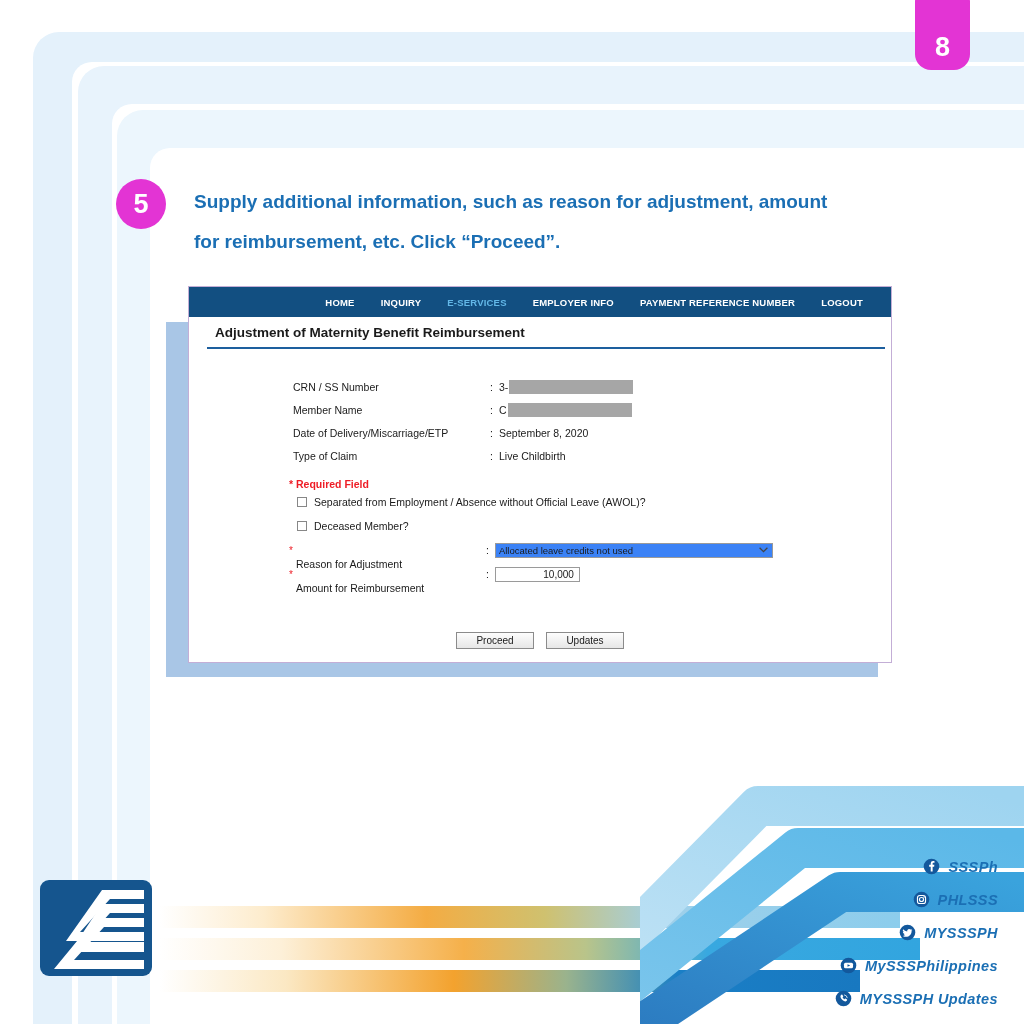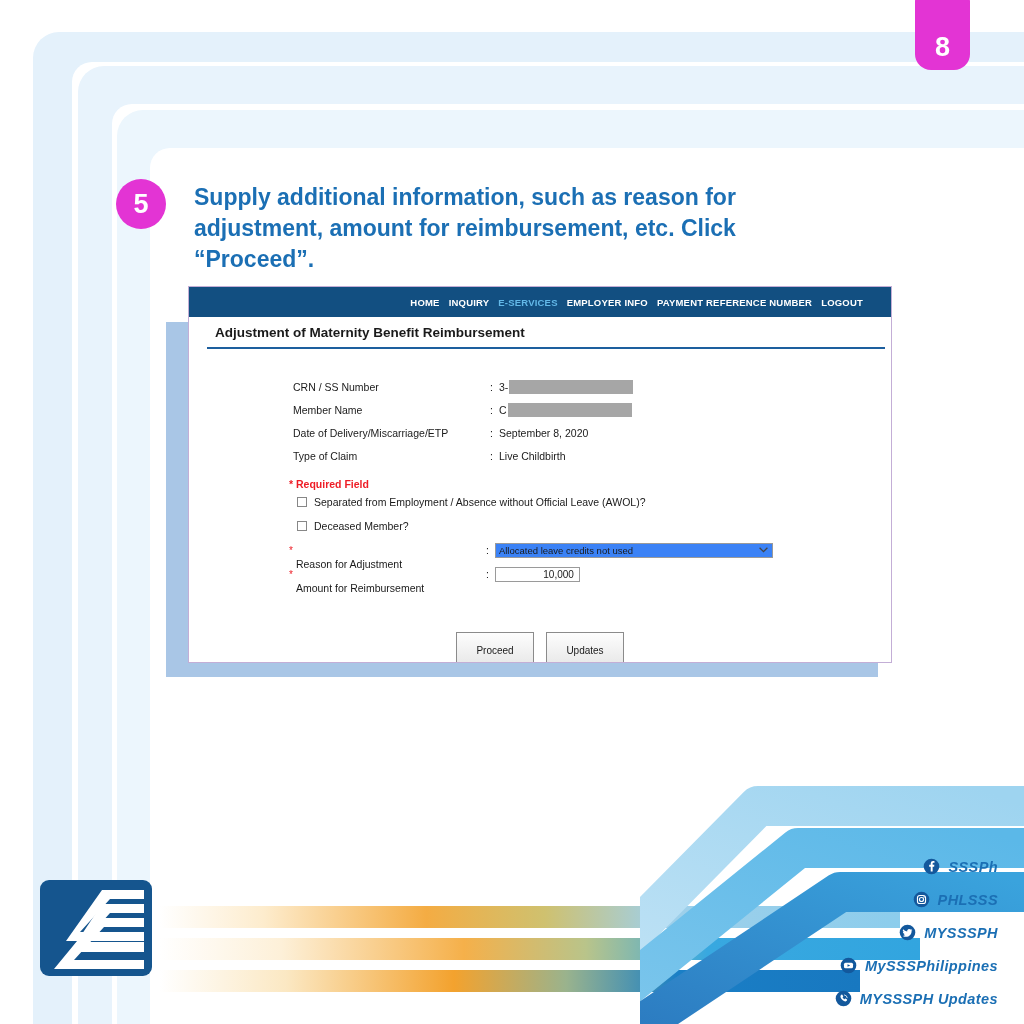--- a/index.html
+++ b/index.html
@@ -64,23 +64,23 @@
     z-index: 30;
   }
   #step-badge .num {
     color: #ffffff; font-size: 27px; font-weight: bold; line-height: 1;
   }
   #step-text {
     position: absolute;
     left: 194px; top: 182px;
     width: 660px;
     color: #1b6fb4;
-    font-size: 23px;
-    font-weight: bold;
-    line-height: 31px;
+    font-size: 19px;
+    font-weight: bold;
+    line-height: 40px;
     z-index: 30;
   }
 
   
   #shot-shadow {
     position: absolute;
     left: 166px; top: 322px;
     width: 712px; height: 355px;
     background: #a9c6e6;
     z-index: 10;
@@ -97,21 +97,21 @@
   }
 
   
   #sss-nav {
     background: #124f81;
     height: 30px;
     display: flex;
     align-items: center;
     justify-content: flex-end;
     padding-right: 28px;
-    gap: 9px;
+    gap: 26px;
   }
   #sss-nav .nav-item {
     color: #ffffff;
     font-size: 9.5px;
     font-weight: bold;
     letter-spacing: 0.2px;
     white-space: nowrap;
   }
   #sss-nav .nav-item.active { color: #63b8e8; }
 
@@ -214,21 +214,21 @@
     font-size: 10px;
     color: #1a1a1a;
   }
 
   #btn-row {
     display: flex; justify-content: center; gap: 12px;
     margin-top: 46px;
   }
   .btn {
     min-width: 56px;
-    padding: 12px 10px;
+    padding: 2px 10px;
     background: linear-gradient(#fdfdfd, #e6e6e6);
     border: 1px solid #8b8b8b;
     font-size: 10px;
     color: #1a1a1a;
     text-align: center;
   }
 
   
   #sss-logo {
     position: absolute;

